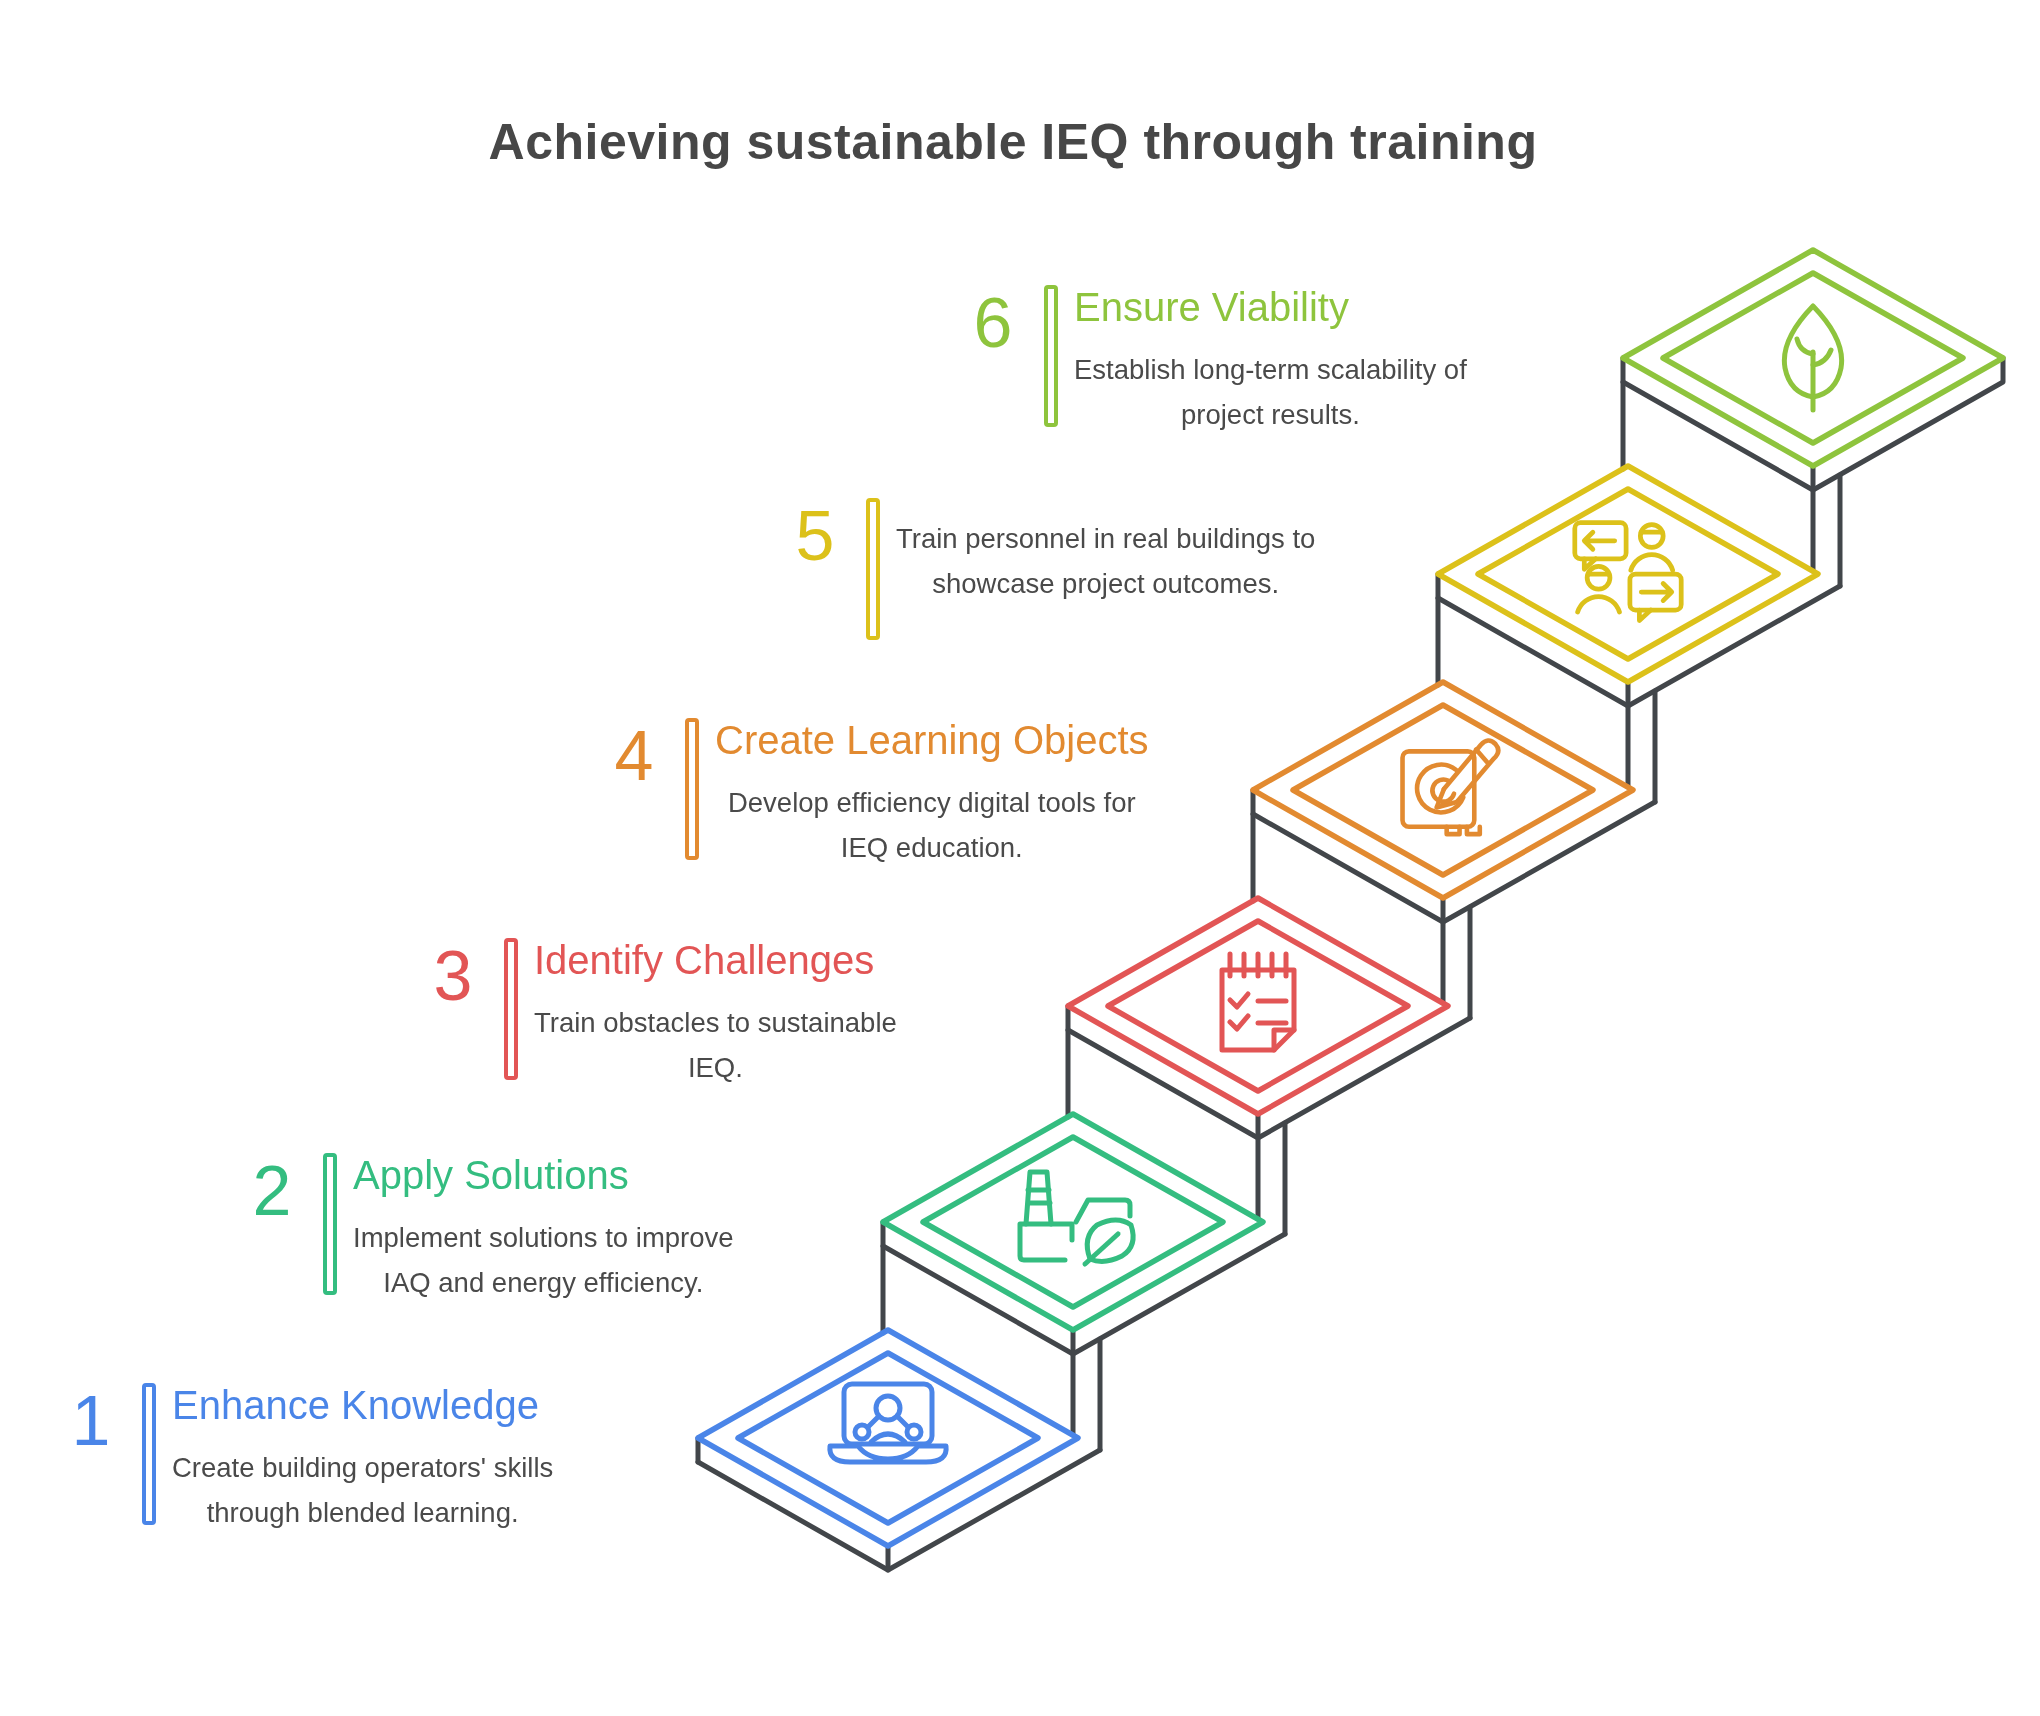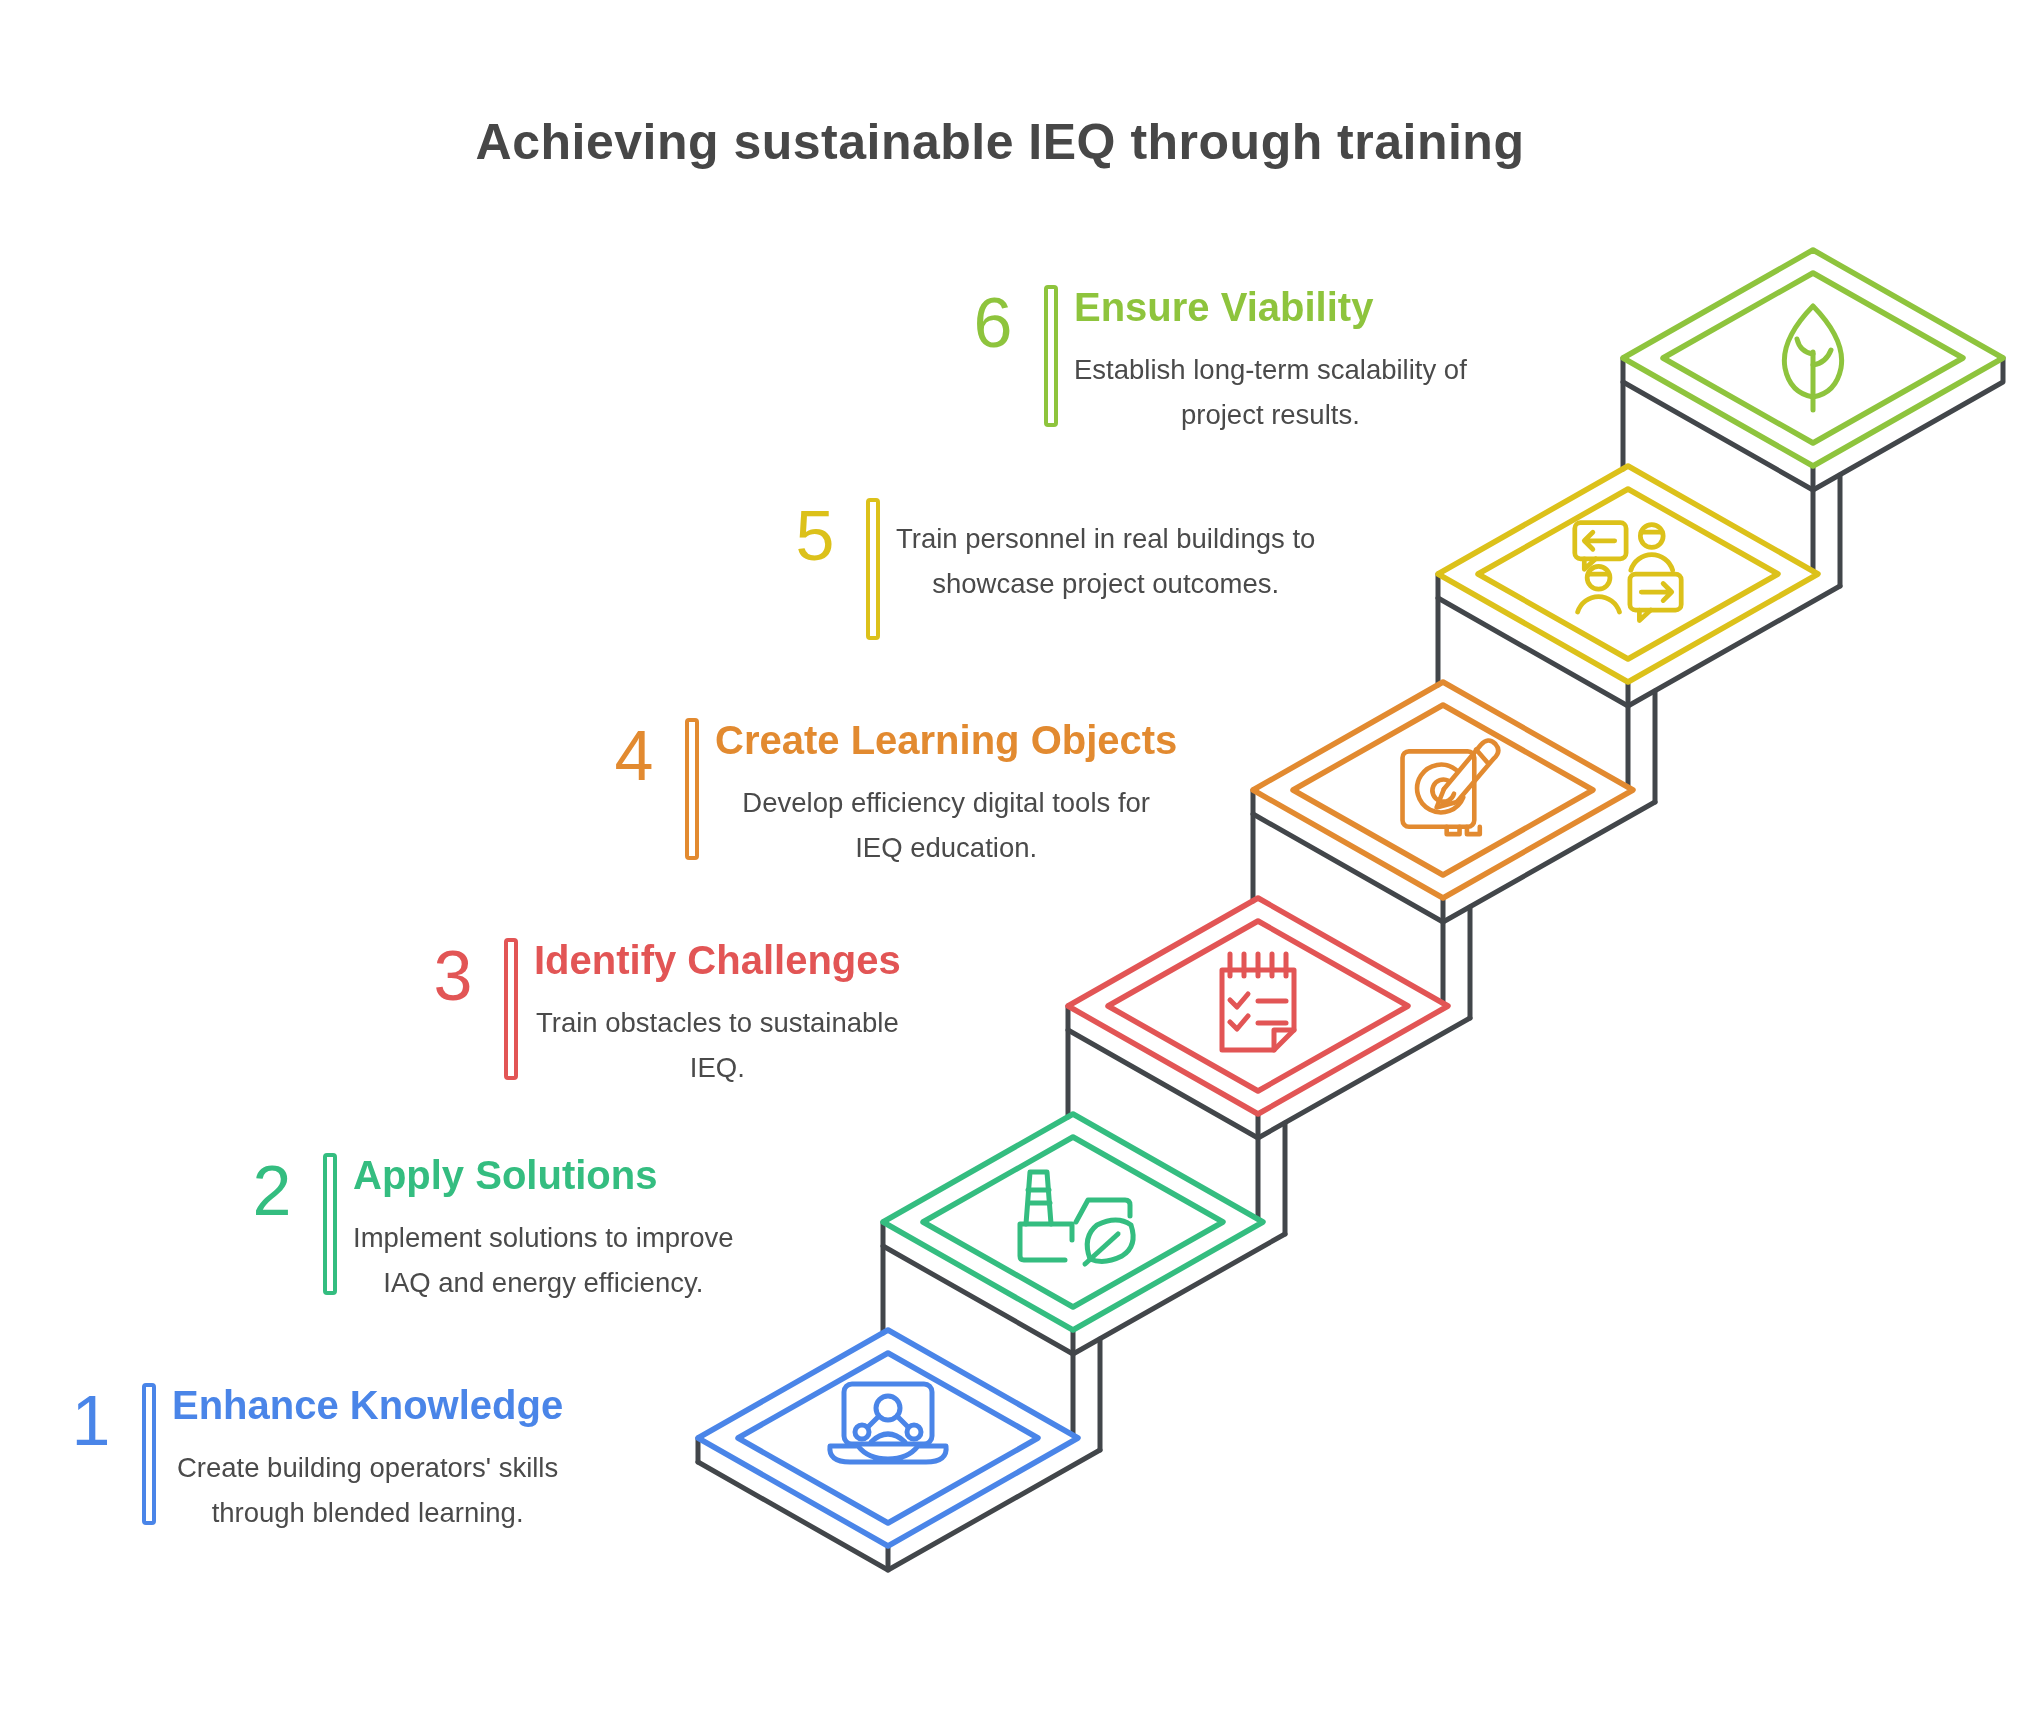--- a/index.html
+++ b/index.html
@@ -1,28 +1,28 @@
 <!DOCTYPE html>
 <html><head>
 <meta charset="utf-8">
 <style>
   html,body{margin:0;padding:0;background:#fff;}
   body{width:2040px;height:1716px;position:relative;overflow:hidden;
        font-family:"Liberation Sans", sans-serif;}
   .canvas{position:absolute;inset:0;}
   .title{position:absolute;top:112px;left:0;width:2000px;text-align:center;
-         font-size:50px;line-height:60px;font-weight:700;color:#474747;letter-spacing:0.5px;}
+         font-size:50px;line-height:60px;font-weight:700;color:#474747;letter-spacing:0.5px;padding-left:13px;}
   #stairs{position:absolute;left:0;top:0;}
   .step-block{position:absolute;display:flex;align-items:flex-start;}
   .num{width:102px;text-align:center;font-size:70px;line-height:70px;font-weight:400;
        color:var(--c);margin-top:19px;flex:none;}
   .bar{flex:none;width:6px;height:134px;border:4px solid var(--c);border-radius:4px;
        margin-top:16px;background:#fff;}
   .txt{margin-left:16px;margin-top:16px;}
-  .head{font-size:40px;line-height:44px;font-weight:700;color:var(--c);white-space:nowrap;}
+  .head{font-size:40px;line-height:44px;font-weight:400;color:var(--c);white-space:nowrap;}
   .desc{margin-top:18px;font-size:27.5px;line-height:45px;font-weight:400;color:#4a4a4a;text-align:center;}
   .desc div{white-space:nowrap;}
   
   .b1{left:40px;  top:1367px;}
   .b2{left:221px; top:1137px;}
   .b3{left:402px; top:922px;}
   .b4{left:583px; top:702px;}
   .b5{left:764px; top:482px;}
   .b6{left:942px; top:269px;}
 </style>

